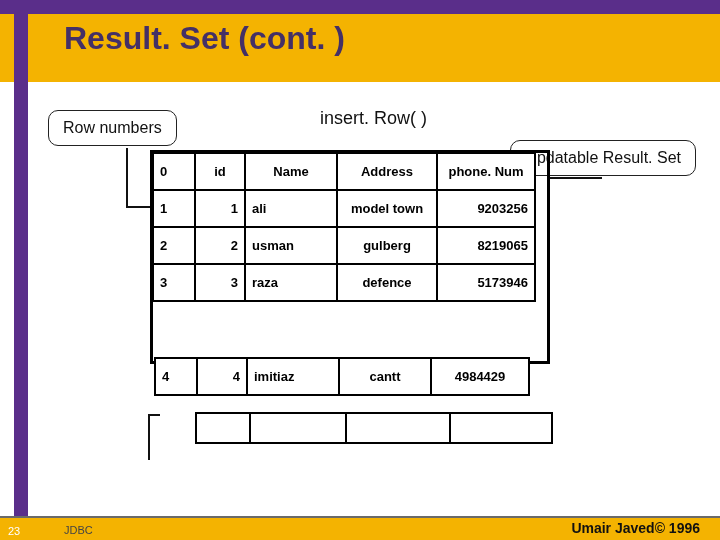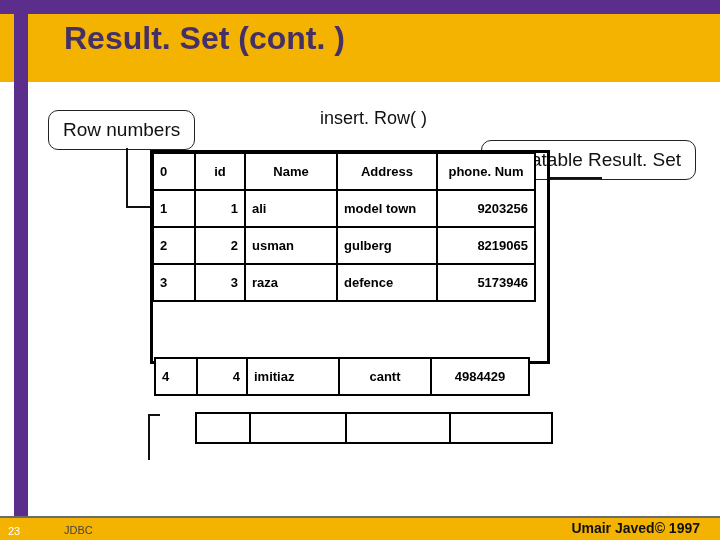--- a/index.html
+++ b/index.html
@@ -73,21 +73,21 @@
     font-size: 14px;
     font-weight: bold;
     color: #111;
   }
   .label-box {
     position: absolute;
     border: 1px solid #222;
     border-radius: 10px;
     background: #fff;
     padding: 8px 14px;
-    font-size: 19px;
+    font-size: 16px;
     color: #111;
     text-align: center;
   }
   .row-numbers-label { top: 110px; left: 48px; }
   .insert-row-label   { top: 455px; left: 60px; border-radius: 0; border: none; font-weight: normal; font-size: 18px; padding: 0; }
   .updatable-label    { top: 140px; right: 24px; }
   .method-name {
     position: absolute;
     top: 108px;
     left: 320px;
@@ -153,21 +153,21 @@
   table.data th, table.data td {
     border: 2px solid #000;
     padding: 10px 6px;
     background: #fff;
     vertical-align: middle;
   }
   table.data th { font-weight: bold; text-align: center; }
   table.data .rownum { width: 42px; text-align: left; font-weight: bold; }
   table.data .c-id   { width: 50px; text-align: right; font-weight: bold; margin-left: 40px; }
   table.data .c-name { width: 92px; text-align: left; font-weight: bold; }
-  table.data .c-addr { width: 100px; text-align: left; font-weight: bold; }
+  table.data .c-addr { width: 100px; text-align: center; font-weight: bold; }
   table.data .c-phone{ width: 98px; text-align: right; font-weight: bold; }
   
   table.inserted {
     position: absolute;
     top: 357px;
     left: 154px;
     border-collapse: collapse;
     font-size: 13px;
   }
   table.inserted td {
@@ -264,13 +264,13 @@
     <td style="width:96px"></td>
     <td style="width:104px"></td>
     <td style="width:102px"></td>
   </tr>
 </tbody>
   </table>
 
 <div class="footer-bar"></div>
 <div class="slide-number">23</div>
 <div class="footer-text">JDBC</div>
-<div class="copyright">Umair Javed© 1997</div>
+<div class="copyright">Umair Javed© 1996</div>
 
 </body></html>

